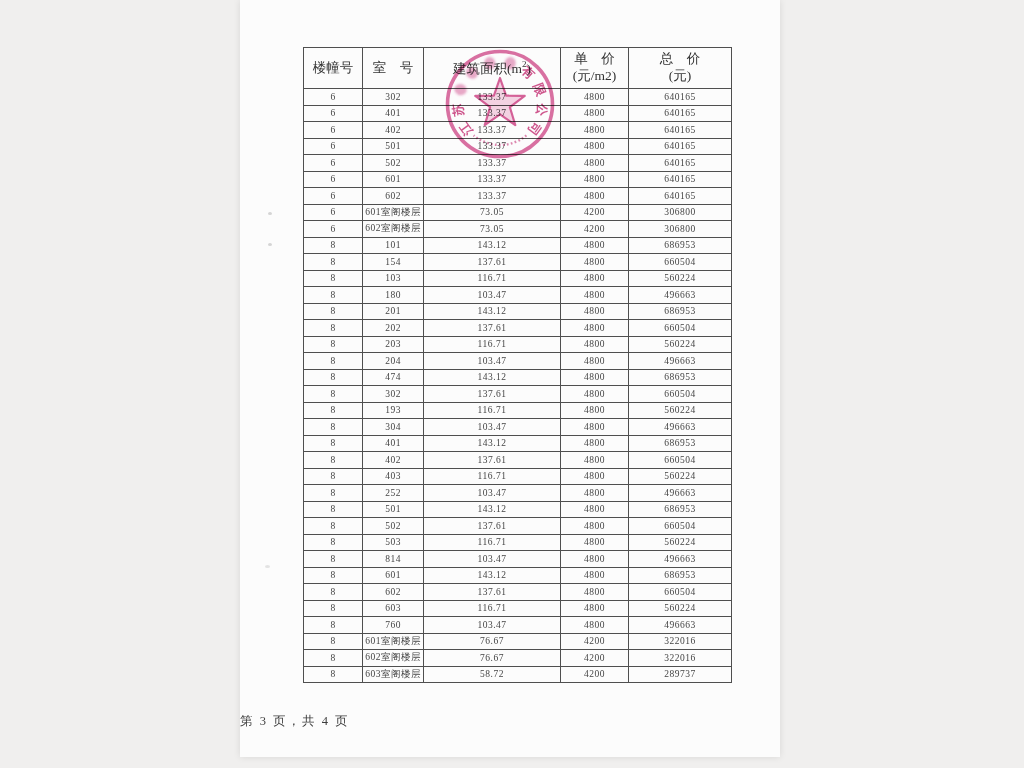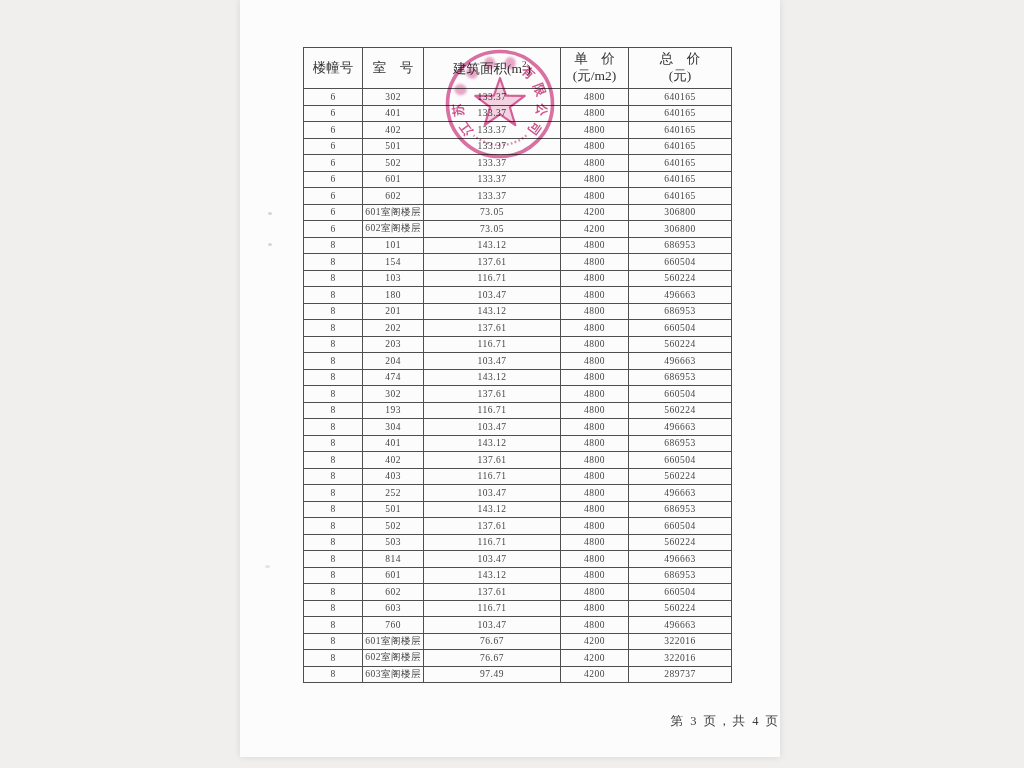--- a/index.html
+++ b/index.html
@@ -18,21 +18,21 @@
   thead tr{height:41px;}
   thead th{font-size:13.5px;font-weight:normal;color:#333;line-height:1.25;}
   thead th sup{font-size:9px;}
   tbody tr{height:16.5px;}
   tbody td{font-size:9.5px;letter-spacing:.5px;color:#444;}
   
   .seal{position:absolute;left:203px;top:47px;width:114px;height:114px;
     mix-blend-mode:multiply;opacity:.92;pointer-events:none;}
   .seal text{font-family:"Liberation Serif","DejaVu Serif",serif;font-weight:bold;}
   
-  .footer{position:absolute;left:0;top:713px;width:540px;text-align:right;
+  .footer{position:absolute;left:0;top:713px;width:540px;text-align:left;
     font-size:12.5px;color:#3c3c3c;letter-spacing:2px;}
   
   .speck{position:absolute;background:#b5b5b5;border-radius:50%;opacity:.55;}
   .speck.s1{left:28px;top:212px;width:4px;height:3px;}
   .speck.s2{left:28px;top:243px;width:4px;height:3px;}
   .speck.s3{left:25px;top:565px;width:5px;height:3px;opacity:.35;}
 </style>
 </head>
 <body>
 
@@ -304,21 +304,21 @@
           <tr>
             <td>8</td>
             <td>602室阁楼层</td>
             <td>76.67</td>
             <td>4200</td>
             <td>322016</td>
           </tr>
           <tr>
             <td>8</td>
             <td>603室阁楼层</td>
-            <td>97.49</td>
+            <td>58.72</td>
             <td>4200</td>
             <td>289737</td>
           </tr>
         </tbody>
     </table>
 
     <svg class="seal" viewBox="0 0 114 114" xmlns="http://www.w3.org/2000/svg">
       <defs>
         <filter id="blob-blur" x="-60%" y="-60%" width="220%" height="220%">
           <feGaussianBlur stdDeviation="1.3"></feGaussianBlur>

